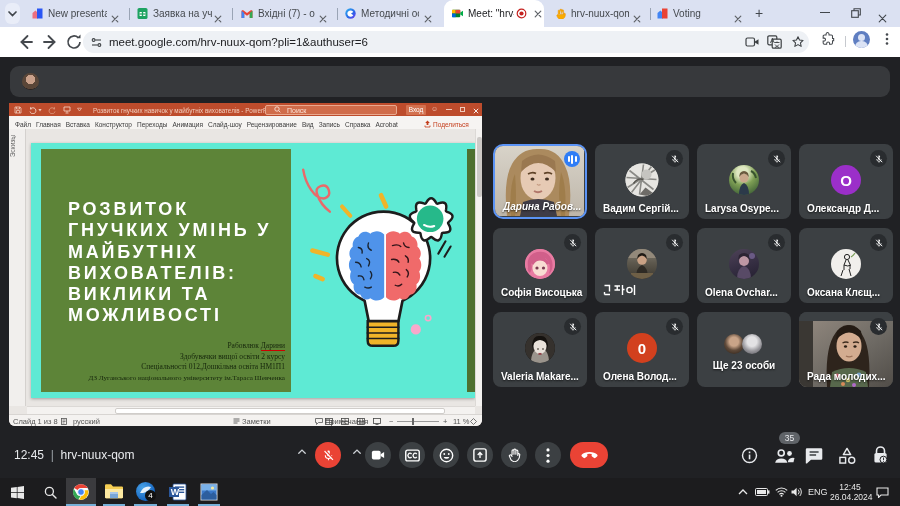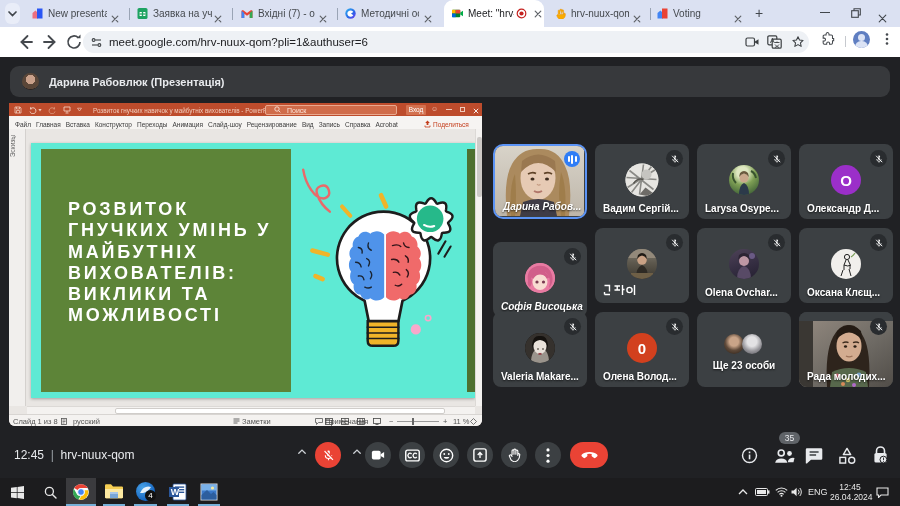--- a/index.html
+++ b/index.html
@@ -215,21 +215,20 @@
   <svg class="abs" style="left:880px;top:5px;" width="14" height="14" viewBox="0 0 14 14">
         <circle cx="7" cy="2.5" r="1.3" fill="#45494e"></circle>
         <circle cx="7" cy="7" r="1.3" fill="#45494e"></circle>
         <circle cx="7" cy="11.5" r="1.3" fill="#45494e"></circle>
       </svg>
 </div>
 
 <div id="meet">
   <div id="namebar">
     <div class="av"></div>
-    <div class="nm">Дарина Рабовлюк (Презентація)</div>
   </div>
 
   <div id="ppt">
     <div id="ppt-title">
       <svg style="margin-left:5px" width="8" height="8" viewBox="0 0 8 8">
             <path d="M1 1 h5 l1 1 v5 h-6 z M2.5 1 v2 h3 v-2 M2.5 7 v-2.5 h3 V7" fill="none" stroke="#f0c9b9" stroke-width=".8"></path>
           </svg>
       <span style="margin-left:7px;display:inline-flex;">
             <svg width="8" height="8" viewBox="0 0 8 8">
               <path d="M1.5 3 a3 3 0 1 1 -0.5 2.5" fill="none" stroke="#f0c9b9" stroke-width="1"></path>
@@ -289,20 +288,21 @@
             </svg>Поделиться</span>
     </div>
     <div id="ppt-thumbs">
       <div style="writing-mode:vertical-rl;transform:rotate(180deg);font-size:7px;color:#666;margin:6px auto 0;width:16px;text-align:center;font-size:6.5px;">Эскизы</div>
       <span class="abs" style="left:5px;top:4px;font-size:6px;color:#666;">›</span>
     </div>
     <div id="ppt-canvas">
       <div id="slide">
         <div id="slide-green">
           <h1>РОЗВИТОК<br>ГНУЧКИХ УМІНЬ У<br>МАЙБУТНІХ<br>ВИХОВАТЕЛІВ:<br>ВИКЛИКИ ТА<br>МОЖЛИВОСТІ</h1>
+          <div class="cred">Рабовлюк <span style="border-bottom:1px solid #c00;">Дарини</span><br>Здобувачки вищої освіти 2 курсу<br>Спеціальності 012,Дошкільна освіта НМ1П1<br><span style="font-size:7.1px;">ДЗ Луганського національного університету ім.Тараса Шевченка</span></div>
         </div>
         <svg id="bulb" style="position:absolute;left:264px;top:2px;" width="172" height="250" viewBox="0 0 168 244">
 
           <path d="M8 24 q2 12 8 20 q6 9 13 8 q6 -2 4 -8 q-2 -6 -8 -4 q-6 2 -3 9 q3 9 12 16" fill="none" stroke="#e96a6a" stroke-width="2.4" stroke-linecap="round"></path>
 
           <path d="M84 49 L89 60" stroke="#f0b429" stroke-width="4.5" stroke-linecap="round"></path>
           <path d="M46 60 L54 69" stroke="#f0b429" stroke-width="4" stroke-linecap="round"></path>
           <path d="M17 103 L32 107" stroke="#f0b429" stroke-width="4.5" stroke-linecap="round"></path>
           <path d="M20 128 L27 131" stroke="#f0b429" stroke-width="4.5" stroke-linecap="round"></path>
 
@@ -466,21 +466,21 @@
             <svg width="10" height="10" viewBox="0 0 14 14">
               <rect x="5.6" y="2" width="2.8" height="6" rx="1.4" fill="#fff"></rect>
               <path d="M3.8 7 a3.2 3.2 0 0 0 6.4 0 M7 10.2 V12" stroke="#fff" stroke-width="1.1" fill="none"></path>
               <path d="M3 2.5 L11.5 11.5" stroke="#fff" stroke-width="1.3"></path>
               <path d="M4 1.6 L12.4 10.6" stroke="#3c4043" stroke-width="1.1"></path>
             </svg>
           </div>
       <div class="nm" style="font-weight:bold;">Олександр Д...</div>
     </div>
 
-    <div class="tile" style="left:493px;top:185px;font-style:italic;">
+    <div class="tile" style="left:493px;top:171px;">
       <div class="avc" style="background:#e87ba2;">
         <svg width="30" height="30" viewBox="0 0 30 30">
               <circle cx="15" cy="15" r="15" fill="#e87ba2"></circle>
               <path d="M3 18 Q1 6 12 3 Q24 1 27 12 Q29 20 24 25 Q27 14 20 9 Q24 18 18 22 Q20 12 12 10 Q16 18 9 21 Q10 13 6 14 Q8 20 5 24 Q2 22 3 18 Z" fill="#d15f8a"></path>
               <ellipse cx="15" cy="19" rx="7.5" ry="8" fill="#f8dcd2"></ellipse>
               <circle cx="12" cy="19" r="1.6" fill="#7a3b52"></circle>
               <circle cx="18.5" cy="19" r="1.6" fill="#7a3b52"></circle>
               <path d="M7 15 Q10 10 15 10 Q21 10 23 15" stroke="#d15f8a" stroke-width="3" fill="none"></path>
             </svg>
       </div>

